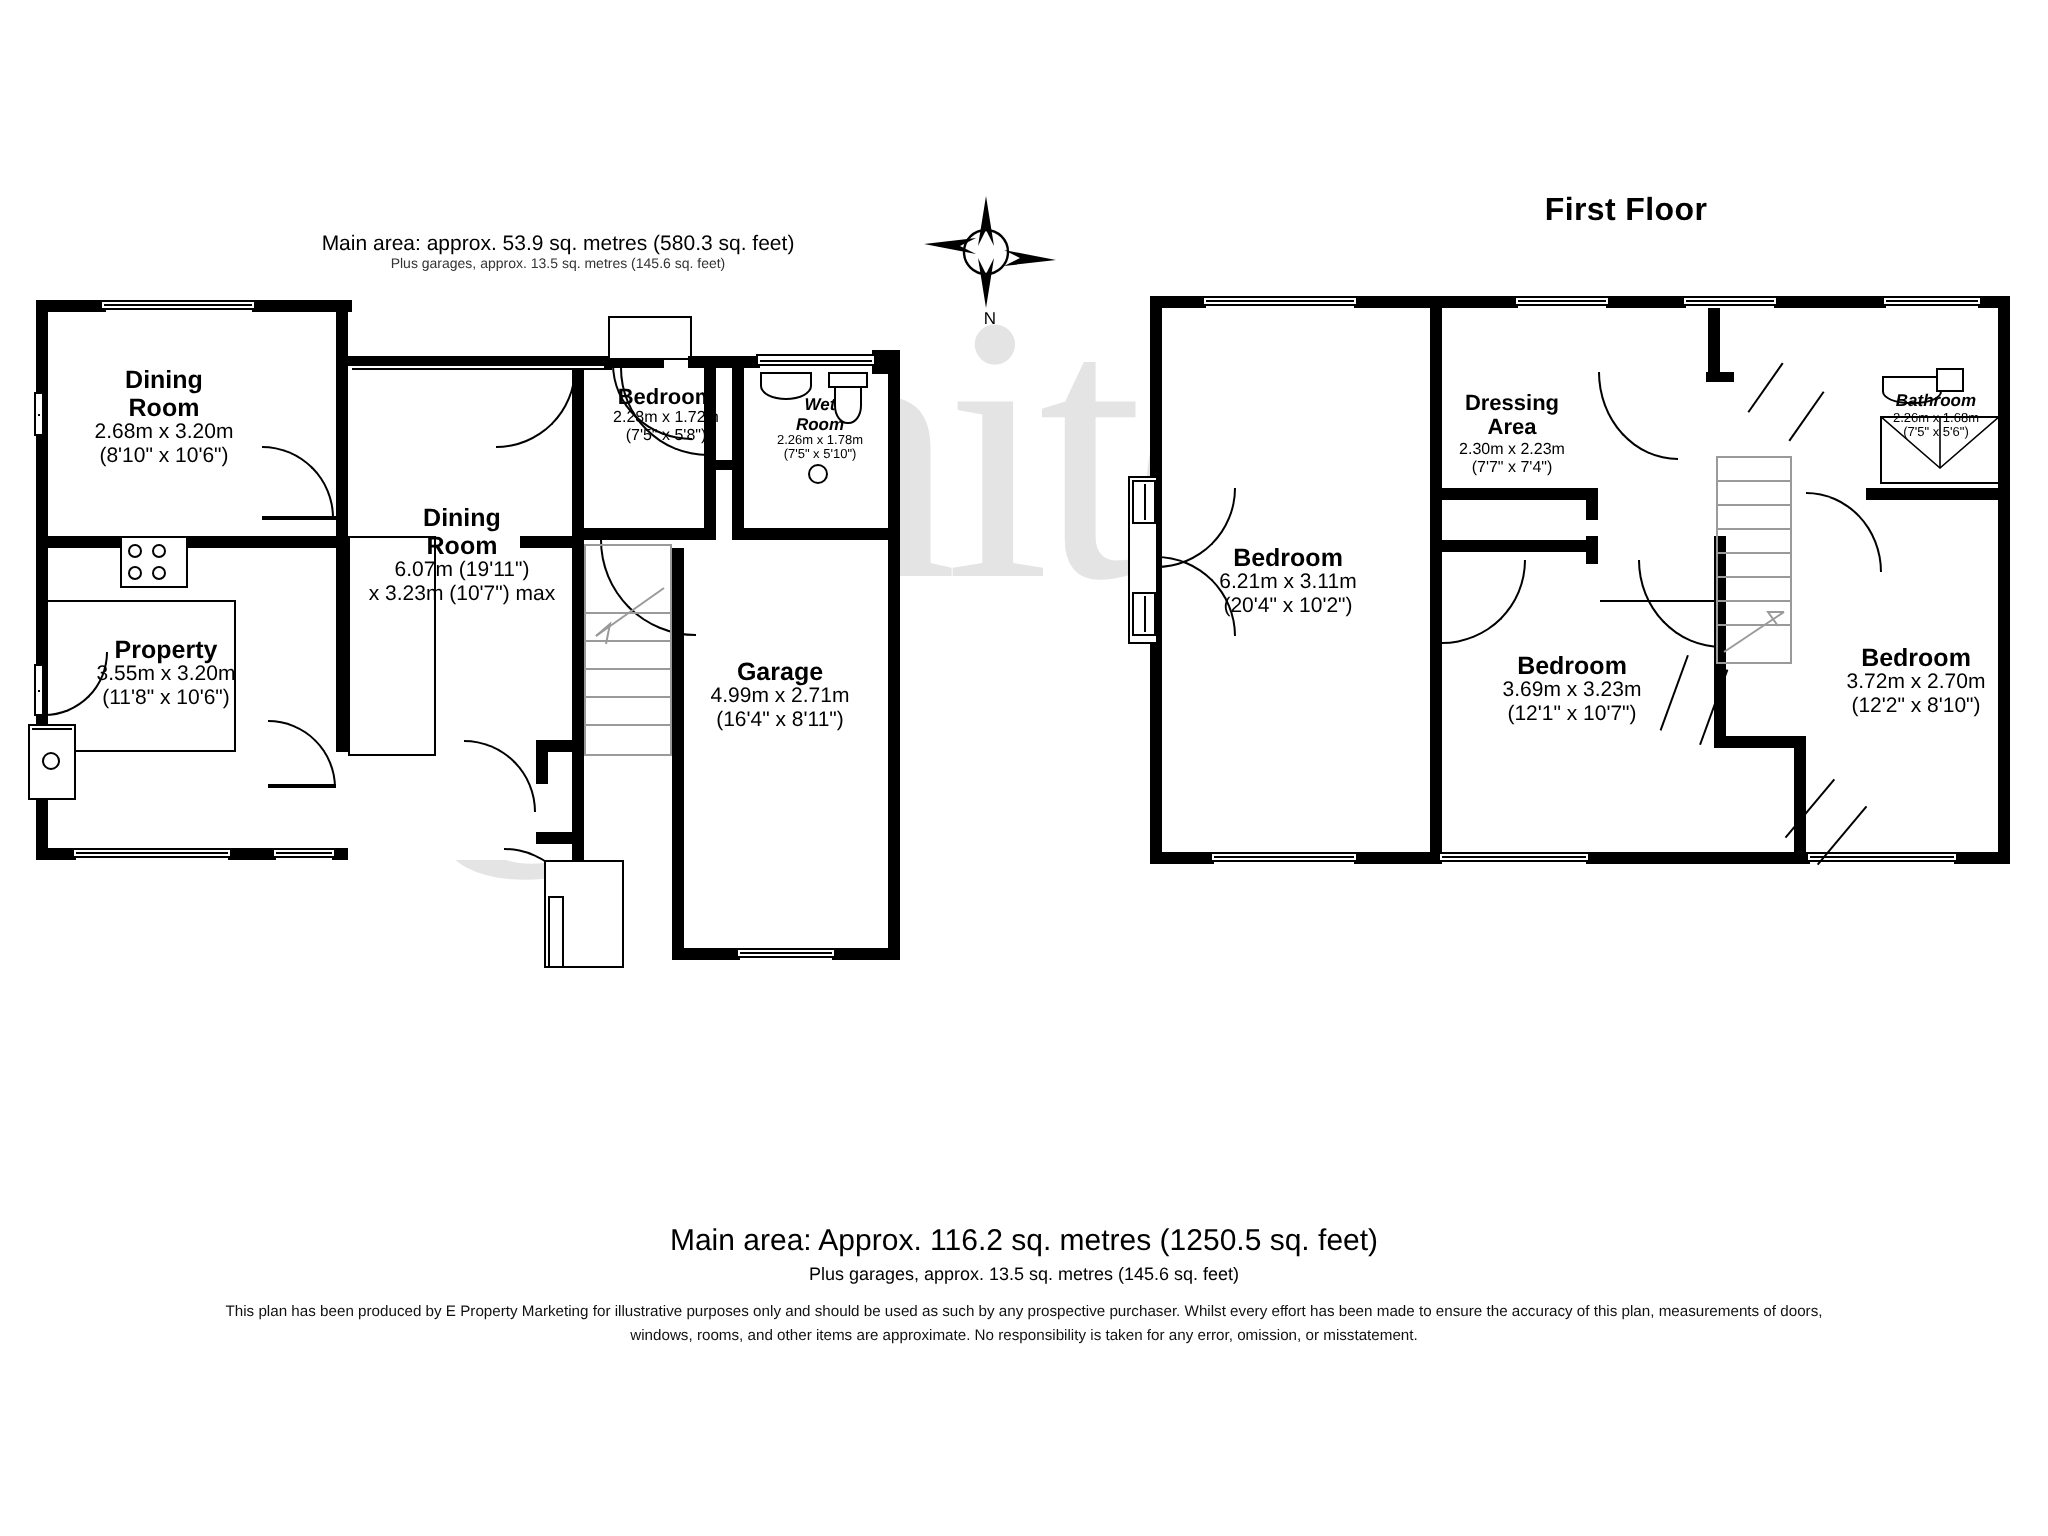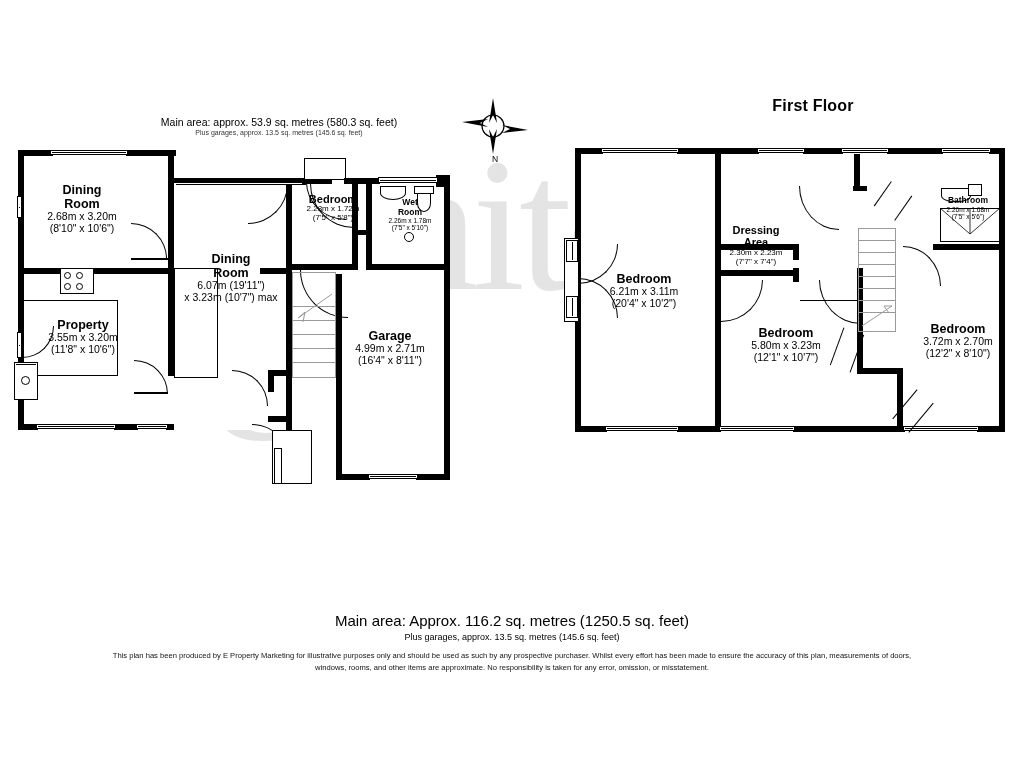--- a/index.html
+++ b/index.html
@@ -44,21 +44,21 @@
   .sw-bl{border-radius:0 0 0 100%;border-top:none;border-right:none;}
   .sw-tr{border-radius:0 100% 0 0;border-bottom:none;border-left:none;}
   .slash{position:absolute;z-index:3;}
   .slash i{display:block;width:100%;height:100%;border-left:1px solid #000;
            border-right:1px solid #000;box-sizing:border-box;}
 
   
   .rl{position:absolute;text-align:center;z-index:5;line-height:1.12;white-space:nowrap;}
   .rl .nm{font-weight:bold;font-size:12.5px;display:block;}
   .rl .dm{font-size:10.5px;display:block;}
-  .rl.sm .nm{font-size:8.5px;}
+  .rl.sm .nm{font-size:8.5px;font-style:italic;}
   .rl.sm .dm{font-size:6.5px;}
   .rl.md .nm{font-size:11px;}
   .rl.md .dm{font-size:8px;}
 
   
   .stairs{position:absolute;z-index:2;}
   .stairs .tread{position:absolute;left:0;right:0;height:0;border-top:1px solid #9a9a9a;}
   .stairs .box{position:absolute;left:0;top:0;right:0;bottom:0;border:1px solid #9a9a9a;
                box-sizing:border-box;}
 
@@ -338,32 +338,32 @@
     </div>
 
     <div class="rl" style="left:578px;top:272px;width:132px;">
       <span class="nm">Bedroom</span>
       <span class="dm">6.21m x 3.11m</span>
       <span class="dm">(20'4" x 10'2")</span>
     </div>
 
     <div class="rl" style="left:724px;top:326px;width:124px;">
       <span class="nm">Bedroom</span>
-      <span class="dm">5.80m x 3.23m</span>
+      <span class="dm">3.69m x 3.23m</span>
       <span class="dm">(12'1" x 10'7")</span>
     </div>
 
     <div class="rl" style="left:896px;top:322px;width:124px;">
       <span class="nm">Bedroom</span>
       <span class="dm">3.72m x 2.70m</span>
       <span class="dm">(12'2" x 8'10")</span>
     </div>
 
     <div class="rl md" style="left:714px;top:196px;width:84px;">
-      <span class="nm" style="display:block;margin-top:28px;">Dressing</span>
+      <span class="nm" style="display:block;">Dressing</span>
       <span class="nm" style="display:block;">Area</span>
       <span class="dm">2.30m x 2.23m</span>
       <span class="dm">(7'7" x 7'4")</span>
     </div>
 
     <div class="rl sm" style="left:930px;top:196px;width:76px;">
       <span class="nm">Bathroom</span>
       <span class="dm">2.26m x 1.68m</span>
       <span class="dm">(7'5" x 5'6")</span>
     </div>

